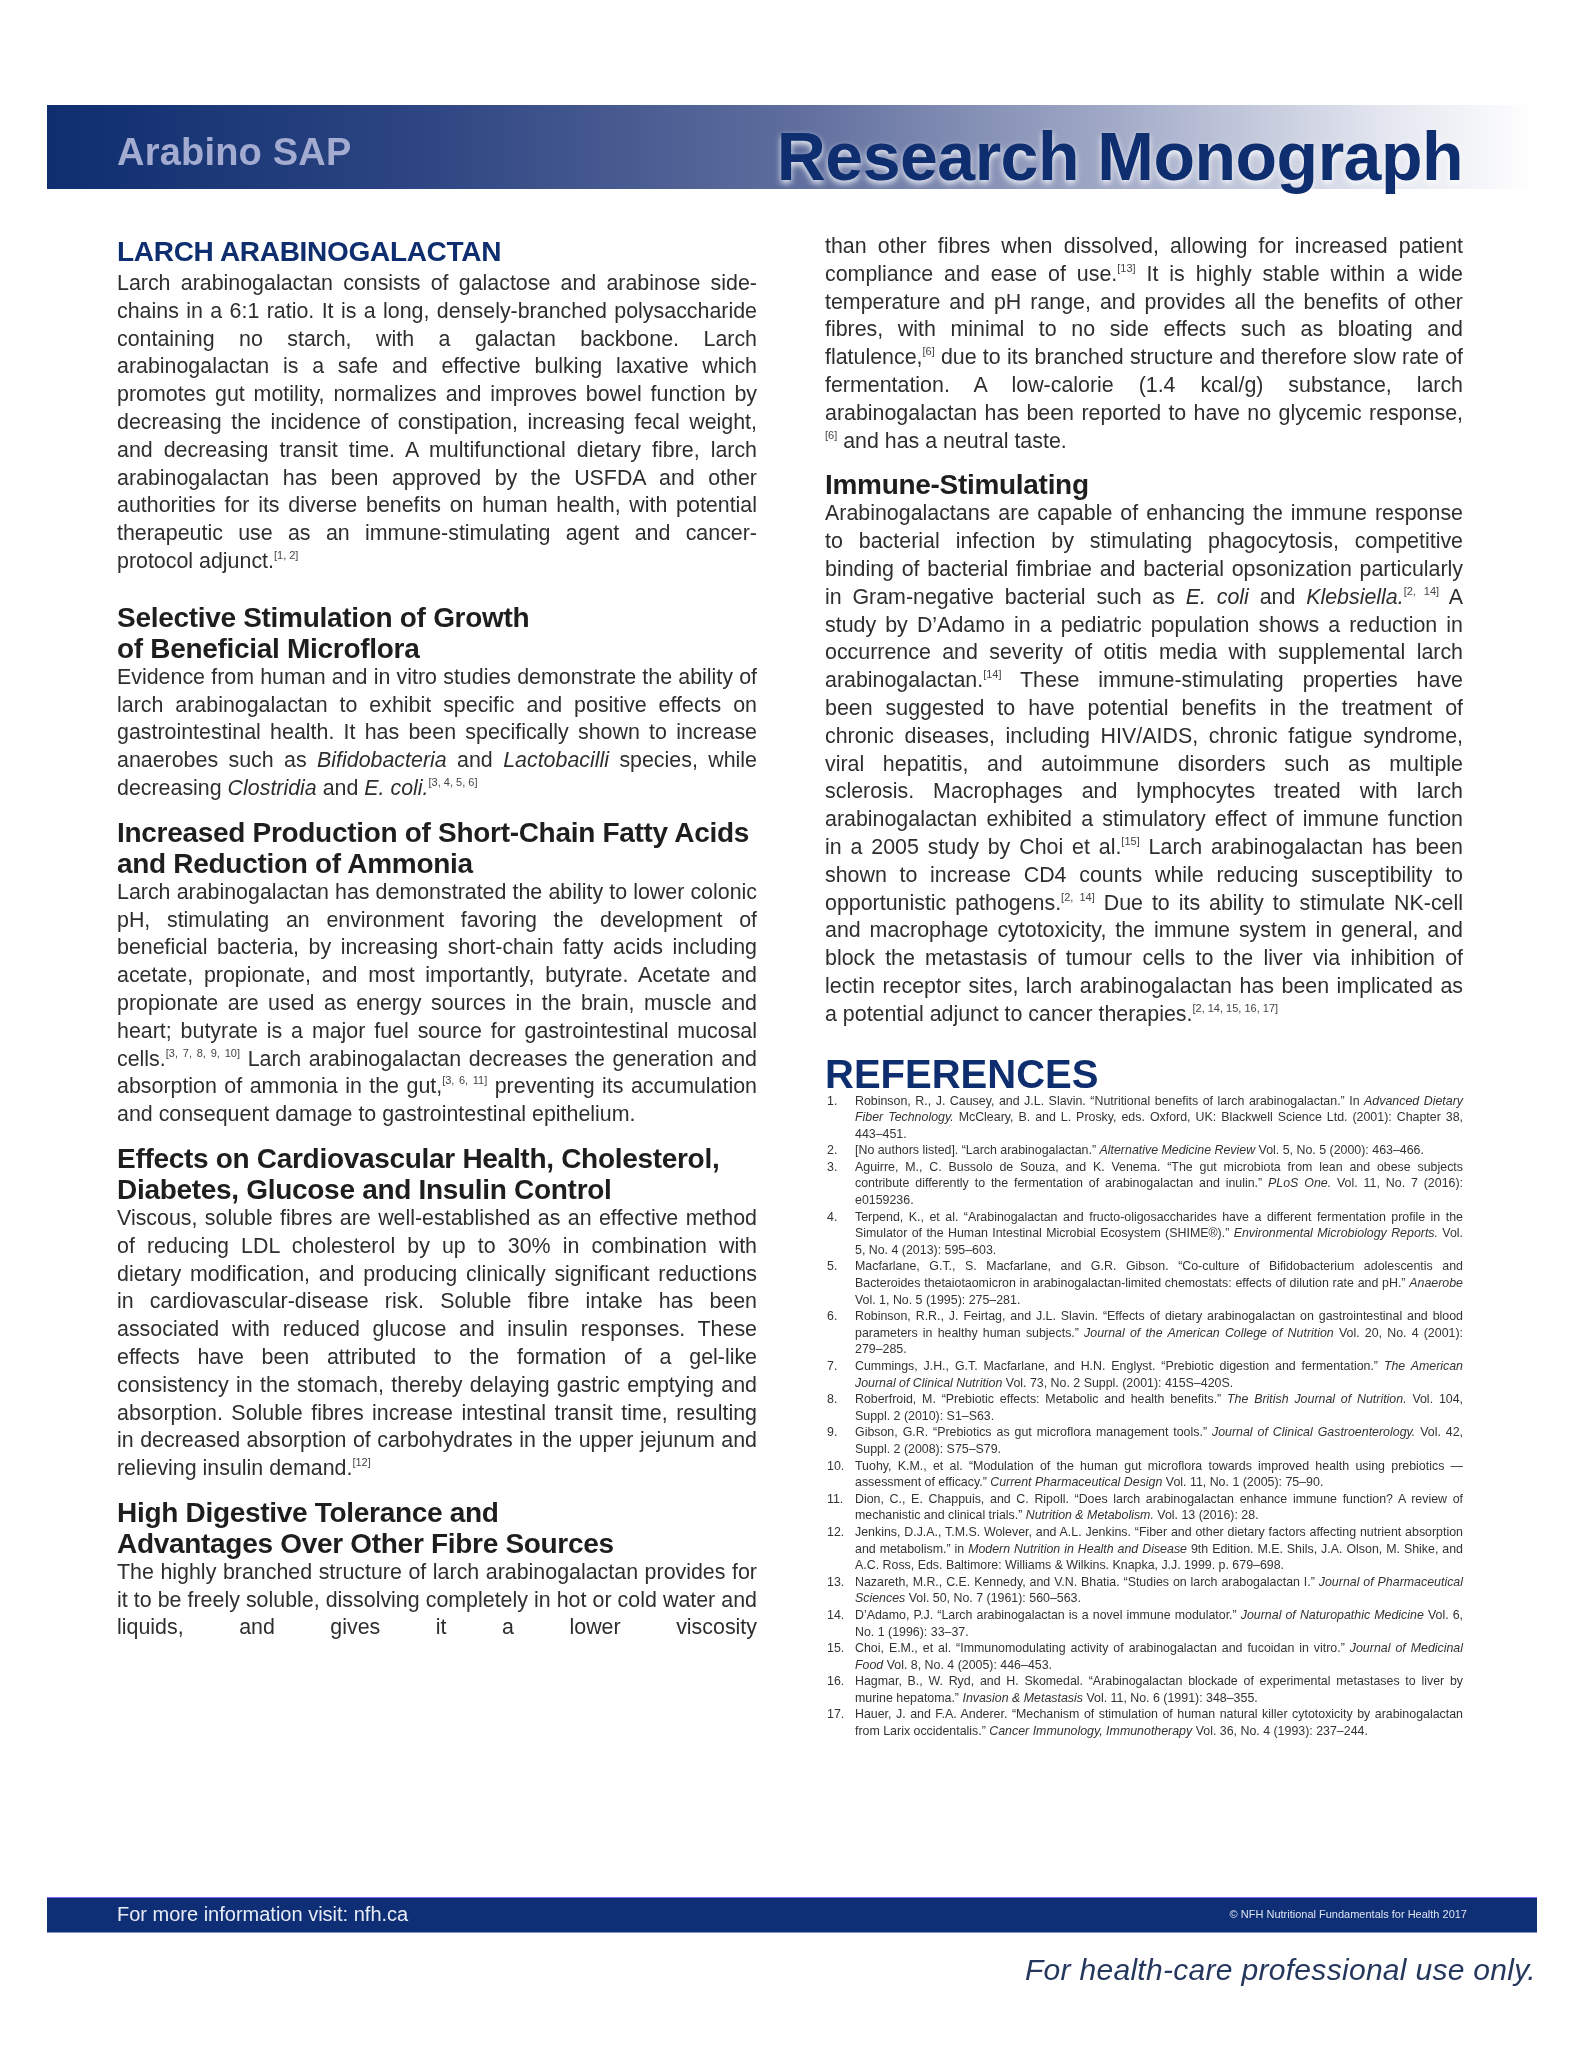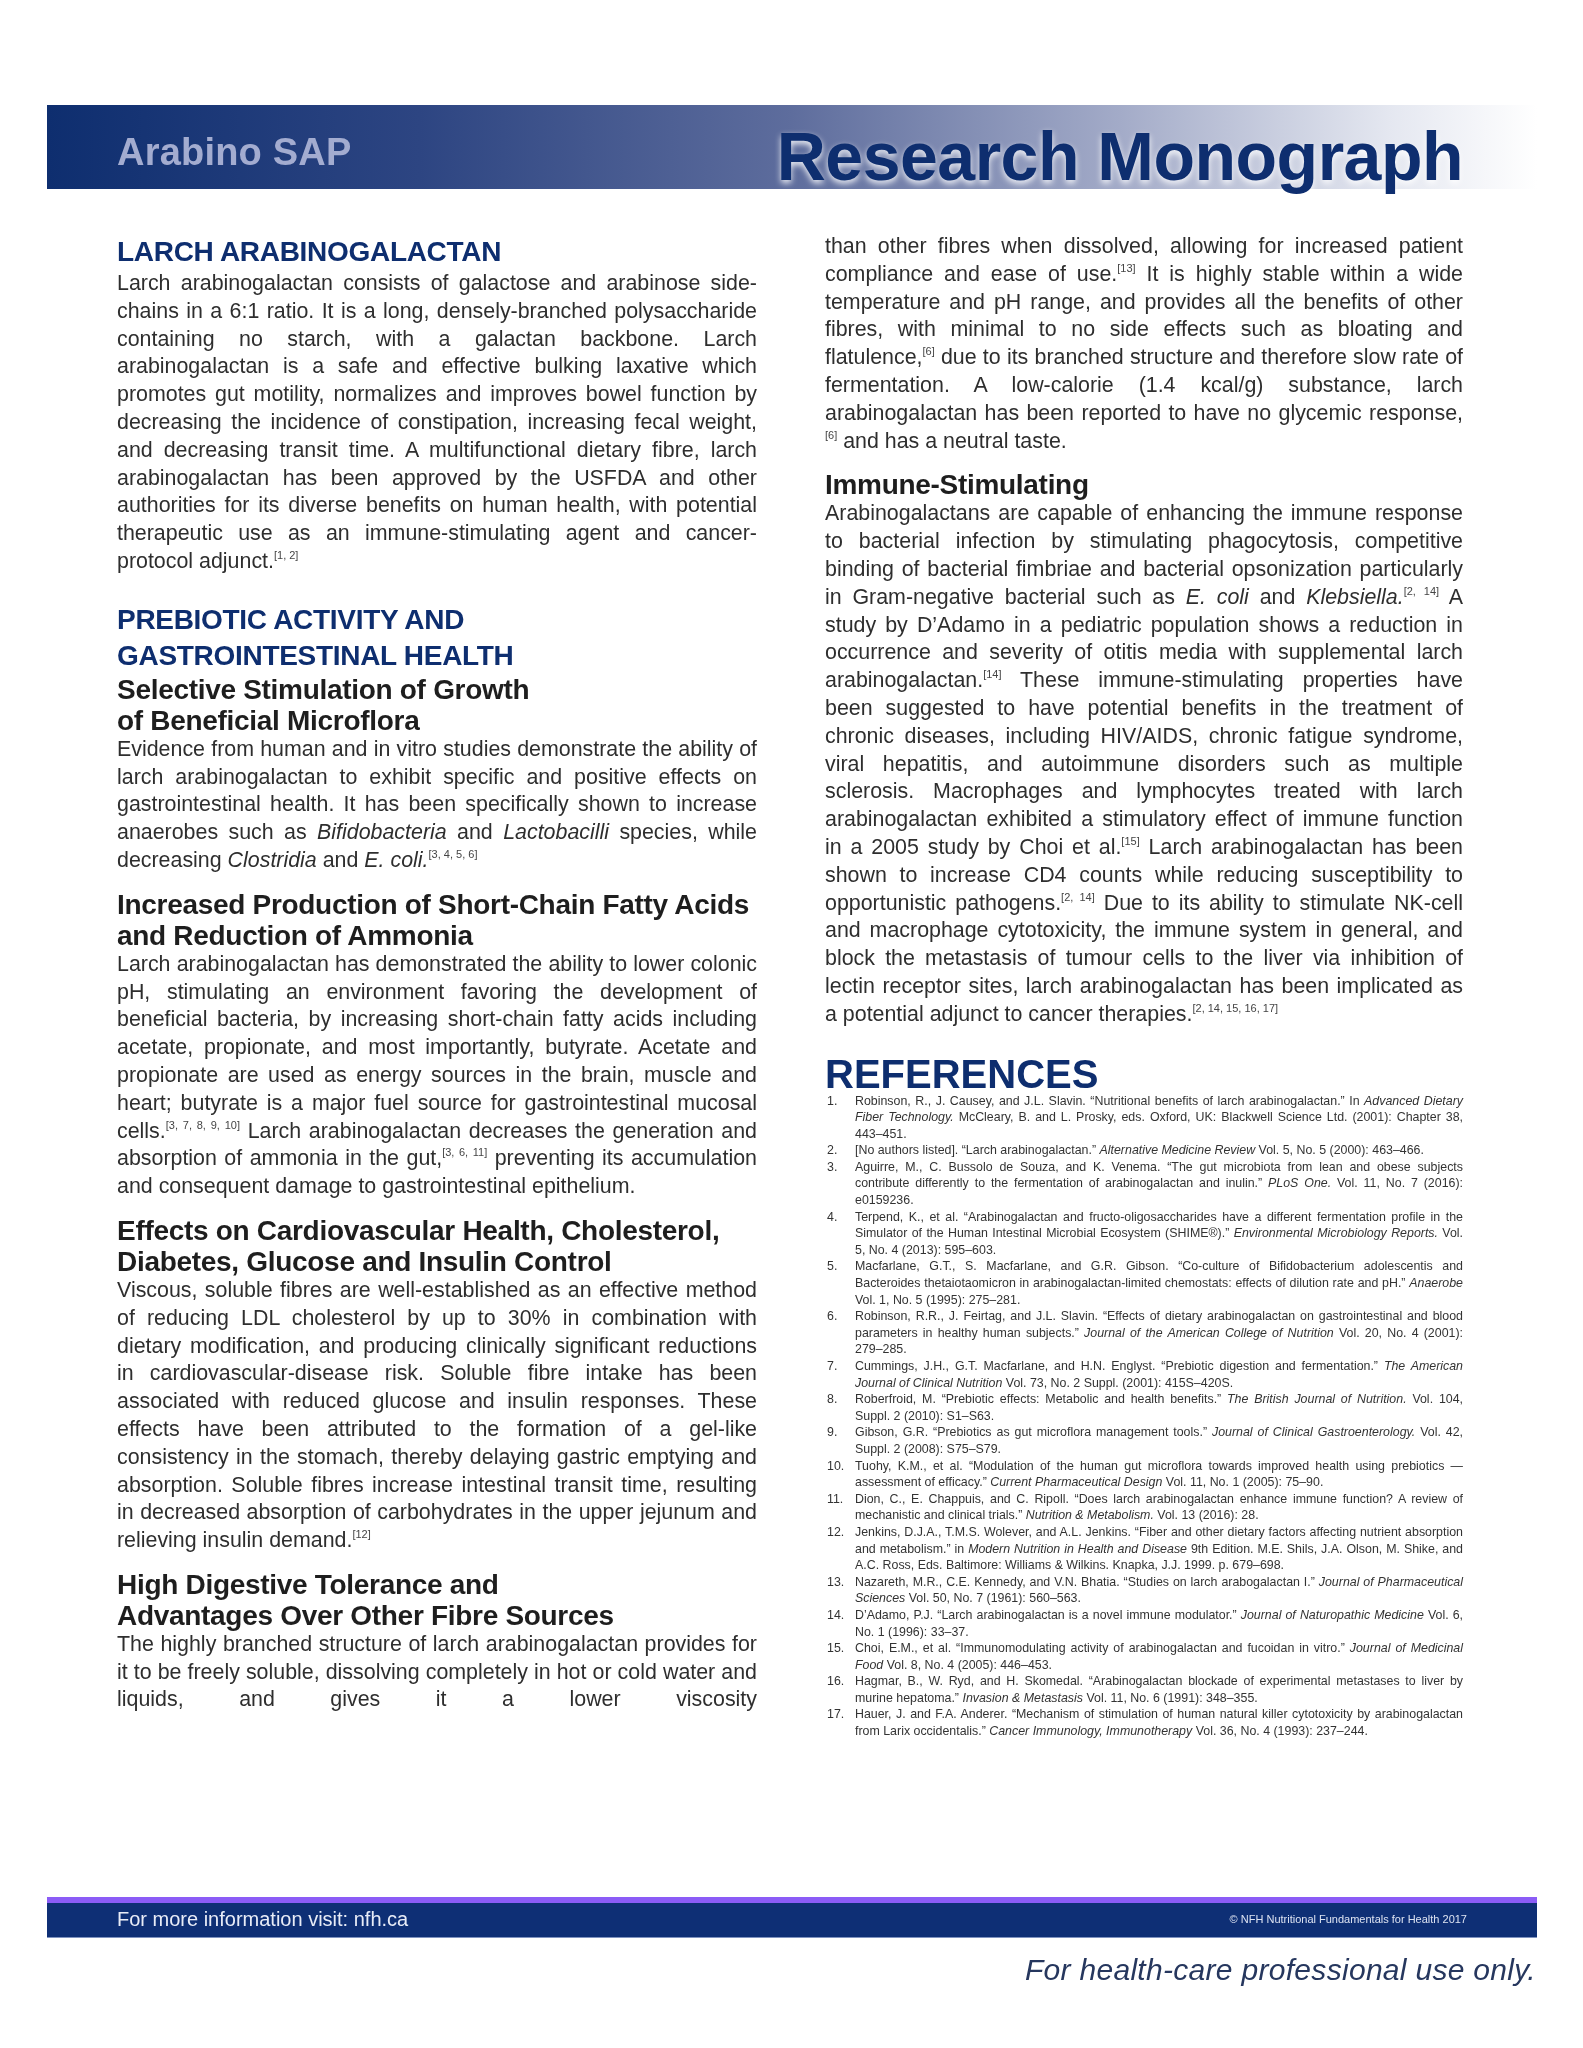--- a/index.html
+++ b/index.html
@@ -22,21 +22,21 @@
   .gap-s { height: 14px; }
   .gap-m { height: 26px; }
 
   .refs-title { font-size: 40px; font-weight: bold; color: #0e2e6f; line-height: 34px; margin-top: 2px; }
   ol.refs { margin: 2px 0 0 0; padding: 0; list-style: none; font-size: 12.4px; line-height: 16.6px; color: #333; }
   ol.refs li { display: flex; text-align: justify; margin-bottom: 0; }
   ol.refs .num { width: 28px; flex: 0 0 28px; padding-left: 2px; }
   ol.refs .txt { flex: 1; }
 
   .footer-bar { position: absolute; left: 47px; top: 1897px; width: 1490px; height: 34px; background: #0e2f75;
-    border-top: 6px solid #8b5cf6; border-bottom: 1px solid #7f93c0; }
+    border-top: 1px solid #8b5cf6; border-bottom: 1px solid #7f93c0; }
   .footer-link { position: absolute; left: 70px; top: 5px; font-size: 20px; color: #e8ecf7; }
   .footer-copy { position: absolute; right: 70px; top: 10px; font-size: 11px; color: #dde3f2; }
   .tagline { position: absolute; right: 47px; top: 1953px; font-size: 30px; font-style: italic; color: #26375e; letter-spacing: 0.3px; }
 </style>
 </head>
 <body>
 
 <div class="header-bar">
   <div class="brand">Arabino SAP</div>
   <div class="doc-title">Research Monograph</div>
@@ -44,21 +44,20 @@
 
 <div class="col col-left">
   <section>
     <h1 class="h1">LARCH ARABINOGALACTAN</h1>
     <p><span>Larch arabinogalactan consists of galactose and arabinose side-chains in a 6:1 ratio. It is a long, densely-branched polysaccharide containing no starch, with a galactan backbone. Larch arabinogalactan is a safe and effective bulking laxative which promotes gut motility, normalizes and improves bowel function by decreasing the incidence of constipation, increasing fecal weight, and decreasing transit time. A multifunctional dietary fibre, larch arabinogalactan has been approved by the USFDA and other authorities for its diverse benefits on human health, with potential therapeutic use as an immune-stimulating agent and cancer-protocol adjunct.</span><sup>[1, 2]</sup></p>
   </section>
 
   <div class="gap-m"></div>
 
   <section>
-    <h1 class="h1"><span>PREBIOTIC ACTIVITY AND</span><br><span>GASTROINTESTINAL HEALTH</span></h1>
 
     <div>
       <h2 class="h2"><span>Selective Stimulation of Growth</span><br><span>of Beneficial Microflora</span></h2>
       <p><span>Evidence from human and in vitro studies demonstrate the ability of larch arabinogalactan to exhibit specific and positive effects on gastrointestinal health. It has been specifically shown to increase anaerobes such as </span><em>Bifidobacteria</em><span> and </span><em>Lactobacilli</em><span> species, while decreasing </span><em>Clostridia</em><span> and </span><em>E. coli.</em><sup>[3, 4, 5, 6]</sup></p>
     </div>
 
     <div class="gap-s"></div>
 
     <div>
       <h2 class="h2"><span>Increased Production of Short-Chain Fatty Acids</span><br><span>and Reduction of Ammonia</span></h2>

